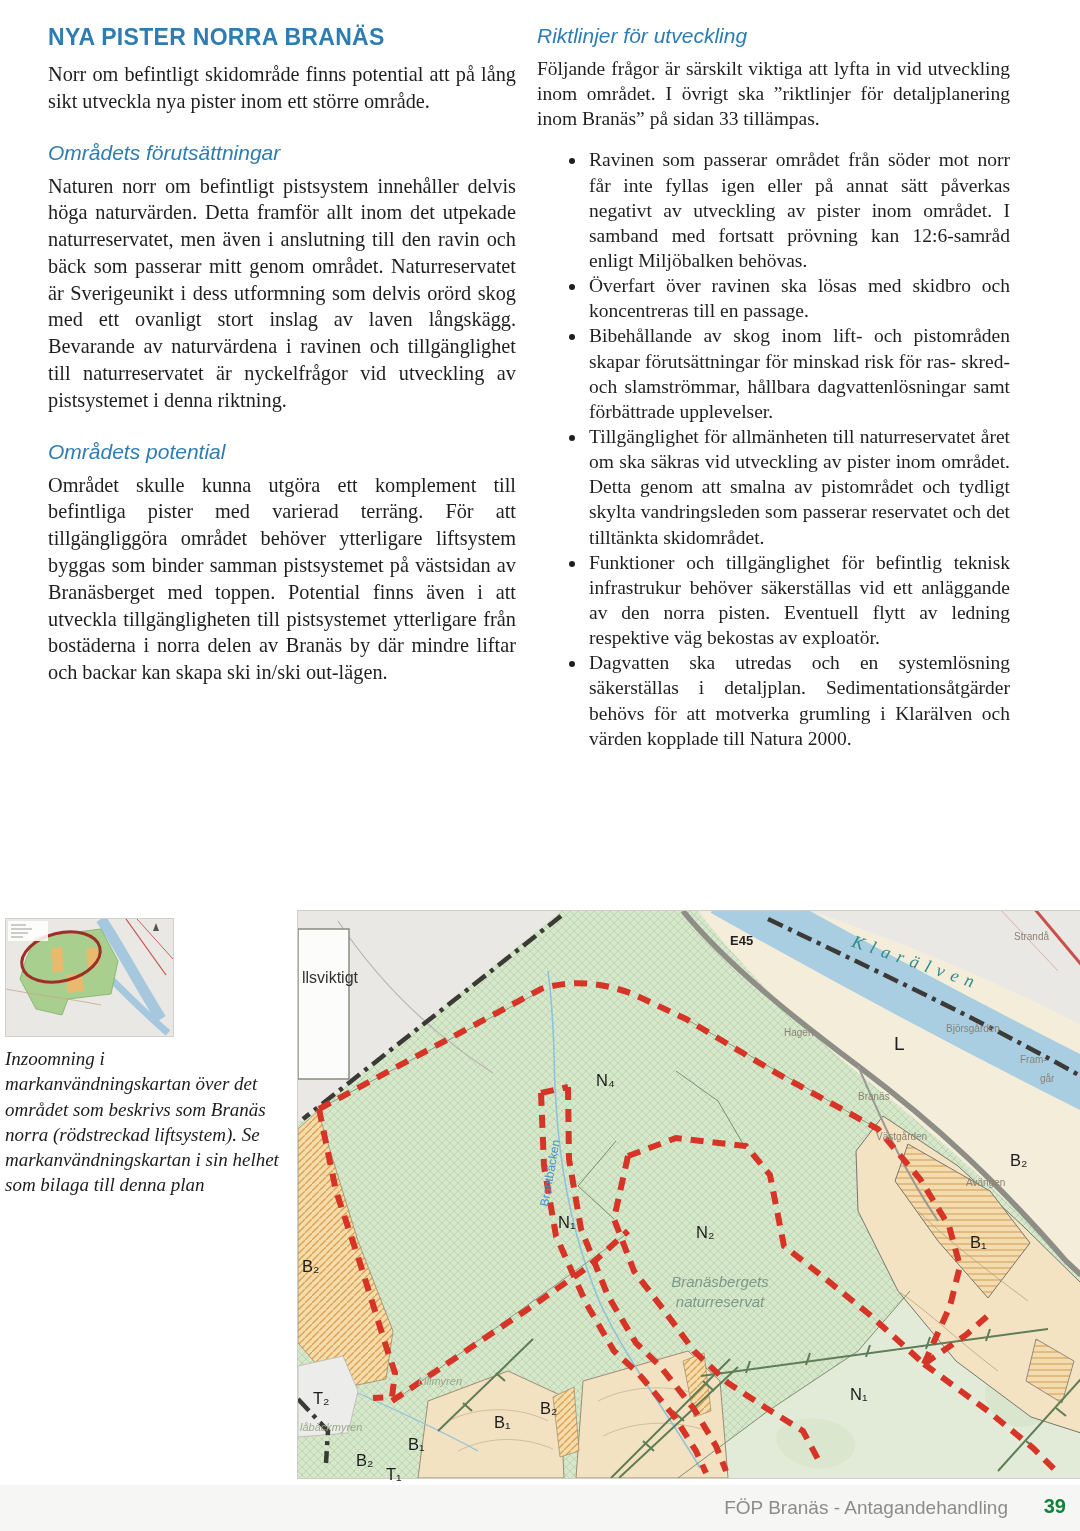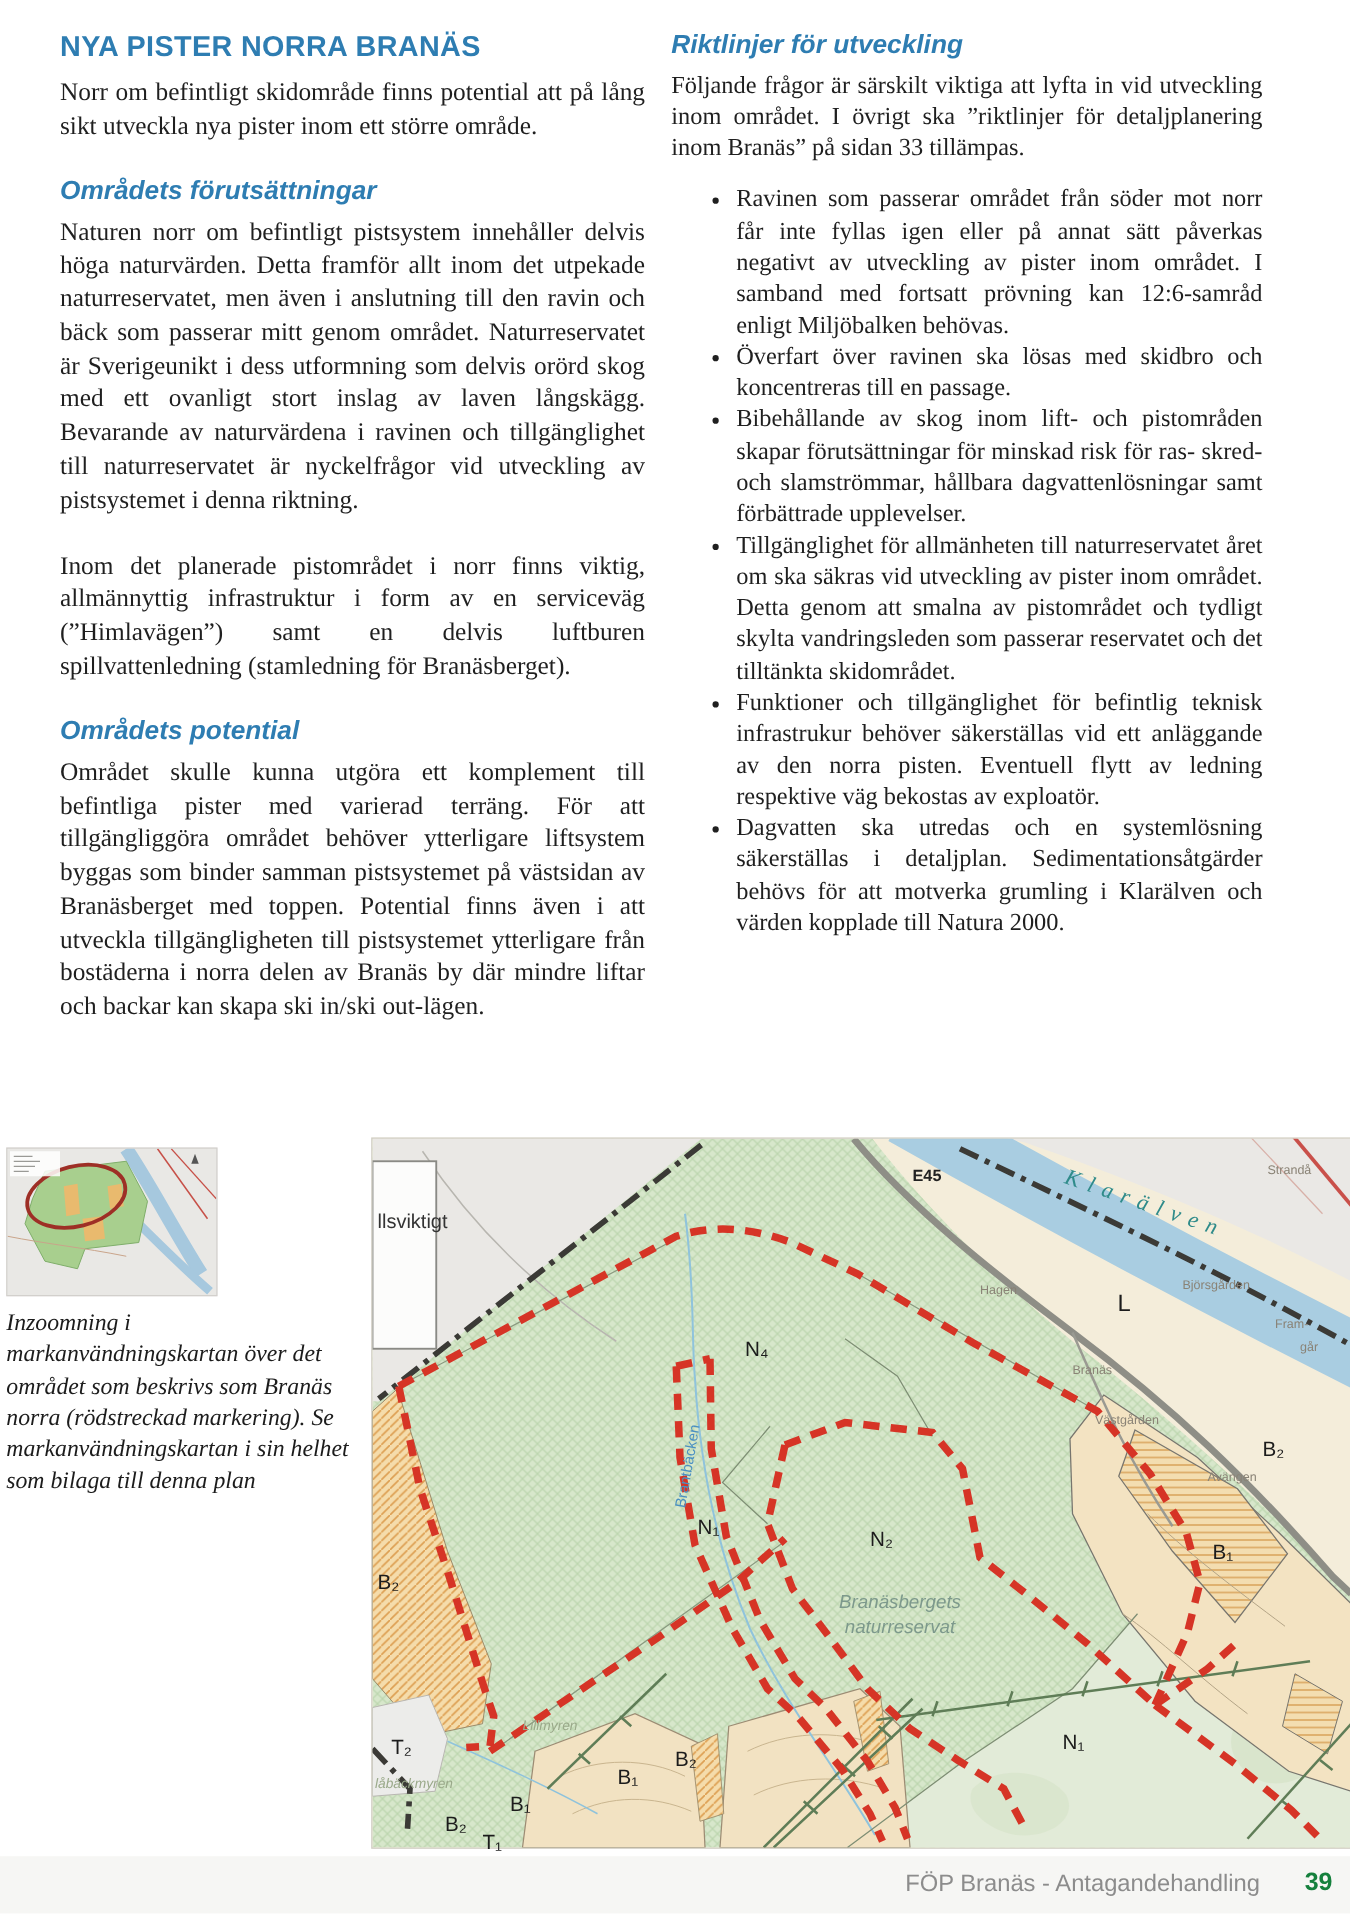--- a/index.html
+++ b/index.html
@@ -5,21 +5,21 @@
   html,body{margin:0;padding:0;background:#ffffff;}
   #page{position:relative;width:1080px;height:1531px;background:#ffffff;overflow:hidden;
         font-family:"Liberation Serif",serif;color:#1f1f1f;}
   
   .col{position:absolute;top:24px;}
   #col-left{left:48px;width:468px;}
   #col-right{left:537px;width:473px;}
   .h1{font-family:"Liberation Sans",sans-serif;font-size:23px;font-weight:bold;
       color:#2e7db2;letter-spacing:.3px;margin:0 0 10px 0;}
   .subhead{font-family:"Liberation Sans",sans-serif;font-style:italic;font-size:21px;
-      color:#2e7db2;margin:26px 0 8px 0;font-weight:bold;}
+      color:#2e7db2;margin:26px 0 8px 0;}
   .subhead.first{margin-top:0;}
   .para{font-size:20.3px;line-height:1.32;text-align:justify;margin:0 0 0 0;}
   .para + .para{margin-top:26px;}
   #col-right .para{font-size:19.5px;line-height:1.29;}
   ul.bullets{margin:16px 0 0 0;padding:0 0 0 50px;}
   ul.bullets li{font-size:19.5px;line-height:1.29;text-align:justify;margin:0;padding-left:2px;}
   
   #inset{position:absolute;left:5px;top:918px;width:167px;height:117px;
          border:1px solid #d2d0cc;background:#e9e8e5;}
   #inset-caption{position:absolute;left:5px;top:1046px;width:280px;
@@ -47,21 +47,20 @@
 </head>
 <body>
 
 <div id="page">
 
   <div id="col-left" class="col">
     <div class="h1">NYA PISTER NORRA BRANÄS</div>
     <p class="para">Norr om befintligt skidområde finns potential att på lång sikt utveckla nya pister inom ett större område.</p>
     <div class="subhead">Områdets förutsättningar</div>
     <p class="para">Naturen norr om befintligt pistsystem innehåller delvis höga naturvärden. Detta framför allt inom det utpekade naturreservatet, men även i anslutning till den ravin och bäck som passerar mitt genom området. Naturreservatet är Sverigeunikt i dess utformning som delvis orörd skog med ett ovanligt stort inslag av laven långskägg. Bevarande av naturvärdena i ravinen och tillgänglighet till naturreservatet är nyckelfrågor vid utveckling av pistsystemet i denna riktning.</p>
-    <p class="para">Inom det planerade pistområdet i norr finns viktig, allmännyttig infrastruktur i form av en serviceväg (”Himlavägen”) samt en delvis luftburen spillvattenledning (stamledning för Branäsberget).</p>
     <div class="subhead">Områdets potential</div>
     <p class="para">Området skulle kunna utgöra ett komplement till befintliga pister med varierad terräng. För att tillgängliggöra området behöver ytterligare liftsystem byggas som binder samman pistsystemet på västsidan av Branäsberget med toppen. Potential finns även i att utveckla tillgängligheten till pistsystemet ytterligare från bostäderna i norra delen av Branäs by där mindre liftar och backar kan skapa ski in/ski out-lägen.</p>
   </div>
 
   <div id="col-right" class="col">
     <div class="subhead first">Riktlinjer för utveckling</div>
     <p class="para">Följande frågor är särskilt viktiga att lyfta in vid utveckling inom området. I övrigt ska ”riktlinjer för detaljplanering inom Branäs” på sidan 33 tillämpas.</p>
     <ul class="bullets">
       <li>Ravinen som passerar området från söder mot norr får inte fyllas igen eller på annat sätt påverkas negativt av utveckling av pister inom området. I samband med fortsatt prövning kan 12:6-samråd enligt Miljöbalken behövas.</li>
       <li>Överfart över ravinen ska lösas med skidbro och koncentreras till en passage.</li>
@@ -83,21 +82,21 @@
       <path d="M80,30 L91,28 L93,46 L82,48 Z" fill="#e9ba6e"></path>
       <path d="M120,0 L160,56" stroke="#c75048" stroke-width="1.2" fill="none"></path>
       <path d="M131,0 L167,40" stroke="#c75048" stroke-width="0.9" fill="none"></path>
       <path d="M0,70 C30,76 60,79 95,86" stroke="#c9a48a" stroke-width="0.8" fill="none"></path>
       <ellipse cx="55" cy="38" rx="40" ry="24" transform="rotate(-14 55 38)" fill="none" stroke="#9e2f26" stroke-width="3"></ellipse>
       <rect x="2" y="2" width="40" height="20" fill="#ffffff" opacity="0.85"></rect>
       <path d="M5,6 L20,6 M5,10 L26,10 M5,14 L22,14 M5,18 L17,18" stroke="#9a9a96" stroke-width="1"></path>
       <path d="M150,4 L153,12 L147,12 Z" fill="#555"></path>
     </svg>
   </div>
-  <div id="inset-caption">Inzoomning i markanvändningskartan över det området som beskrivs som Branäs norra (rödstreckad markering). Se markanvändningskartan i sin helhet som bilaga till denna plan</div>
+  <div id="inset-caption">Inzoomning i markanvändningskartan över det området som beskrivs som Branäs norra (rödstreckad liftsystem). Se markanvändningskartan i sin helhet som bilaga till denna plan</div>
 
   <div id="map">
     <svg width="783" height="567" viewBox="0 0 783 567">
       <defs>
         <pattern id="greenCross" width="8" height="8" patternUnits="userSpaceOnUse">
           <rect width="8" height="8" fill="#d7e7cb"></rect>
           <path d="M0,8 L8,0 M0,0 L8,8" stroke="#bdd6af" stroke-width="1"></path>
         </pattern>
         <pattern id="orangeDiag" width="7" height="7" patternUnits="userSpaceOnUse">
           <rect width="7" height="7" fill="#f5dcab"></rect>

